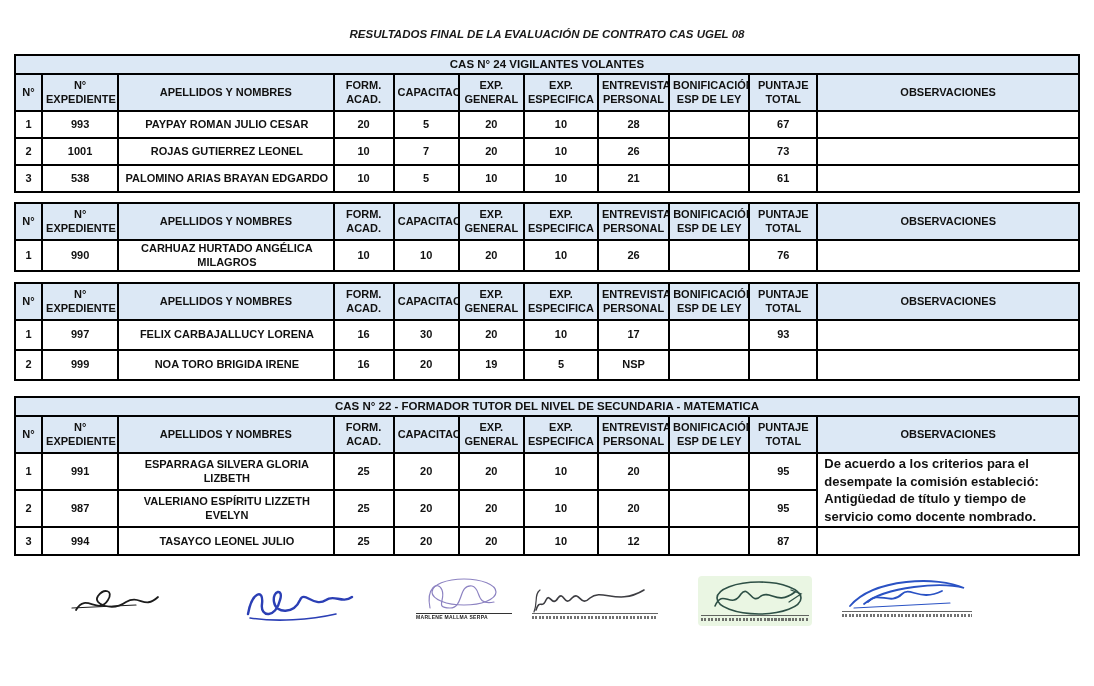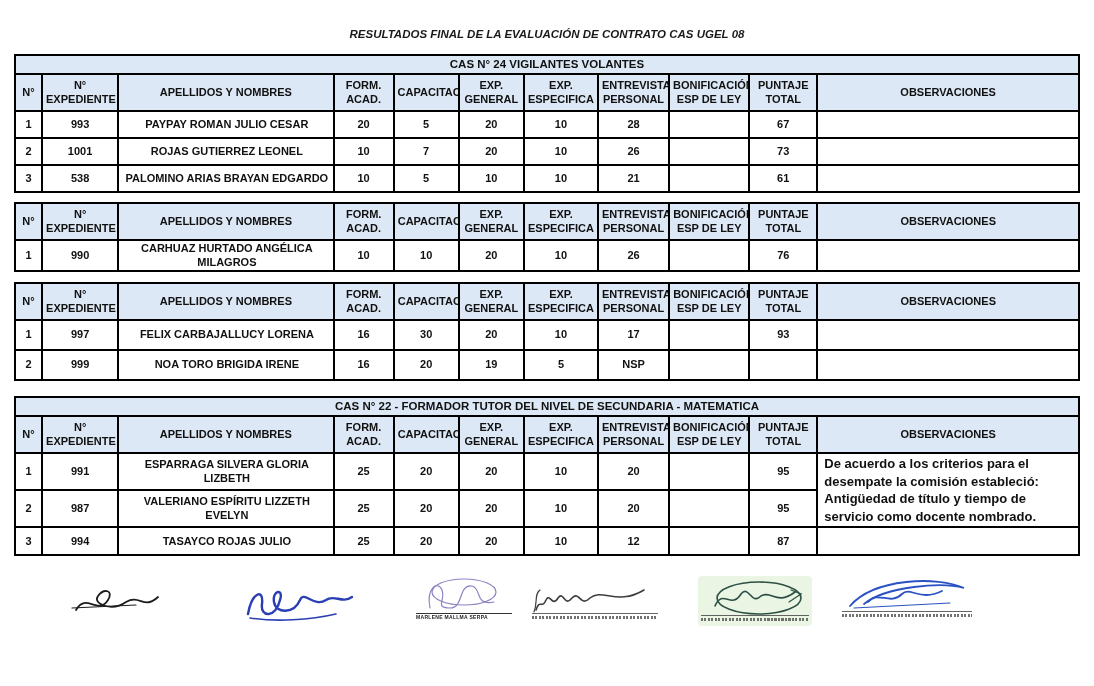--- a/index.html
+++ b/index.html
@@ -319,21 +319,21 @@
         <td>20</td>
         <td>20</td>
         <td>10</td>
         <td>20</td>
         <td></td>
         <td>95</td>
       </tr>
       <tr class="data-row">
         <td>3</td>
         <td>994</td>
-        <td class="name">TASAYCO ROJAS JULIO</td>
+        <td class="name">TASAYCO LEONEL JULIO</td>
         <td>25</td>
         <td>20</td>
         <td>20</td>
         <td>10</td>
         <td>12</td>
         <td></td>
         <td>87</td>
         <td></td>
       </tr>
     </tbody>

